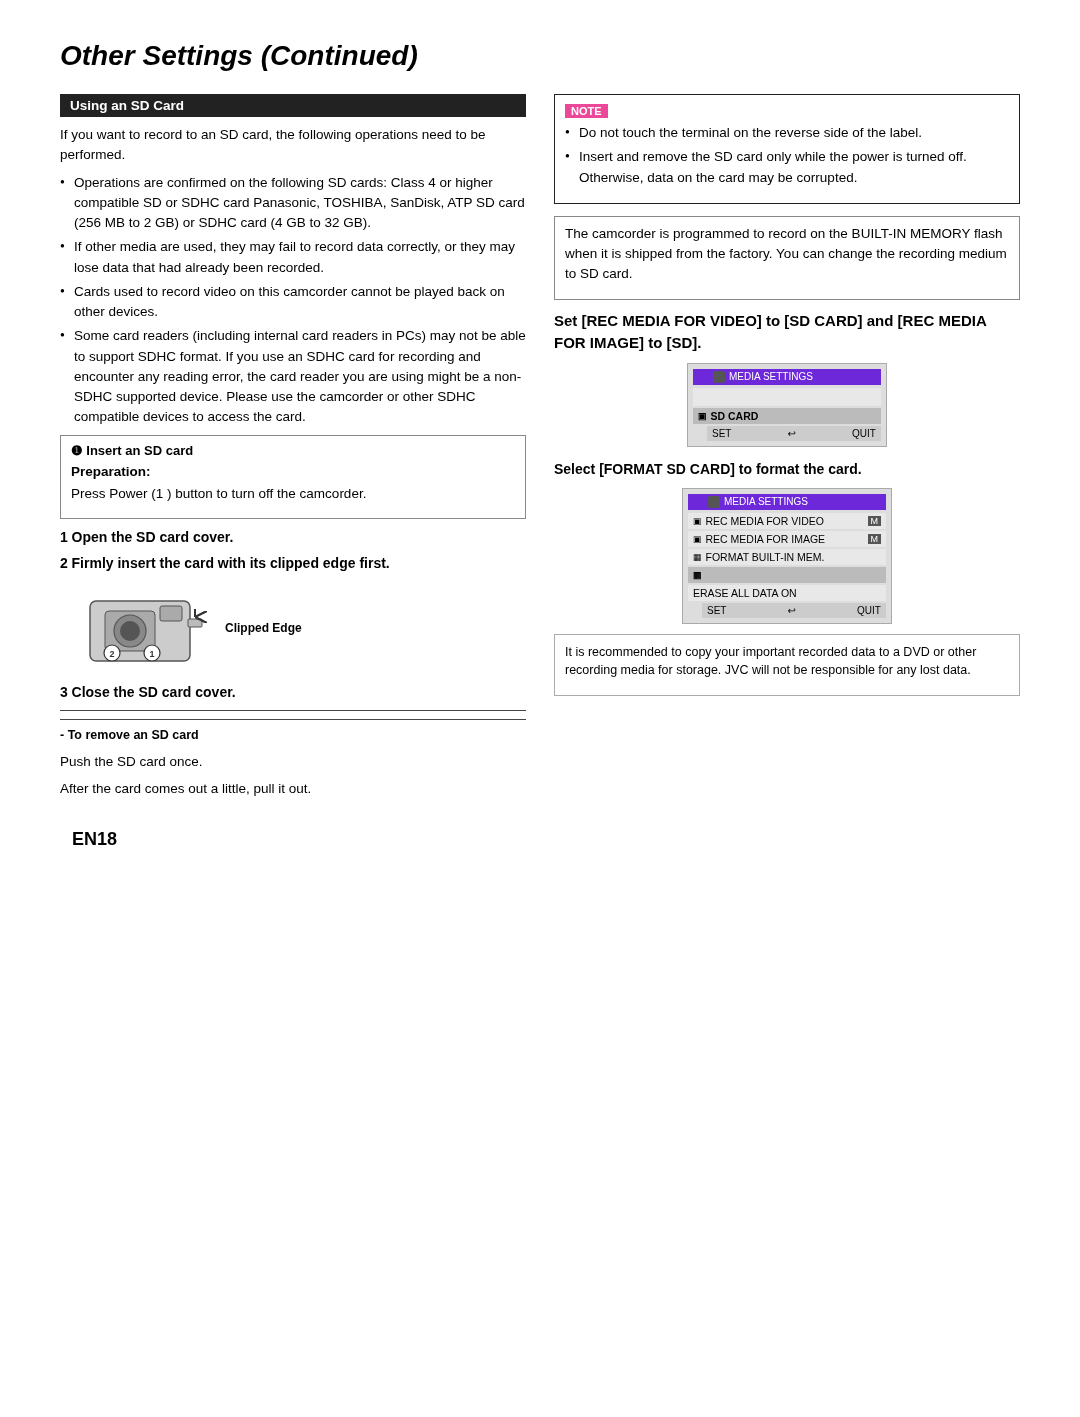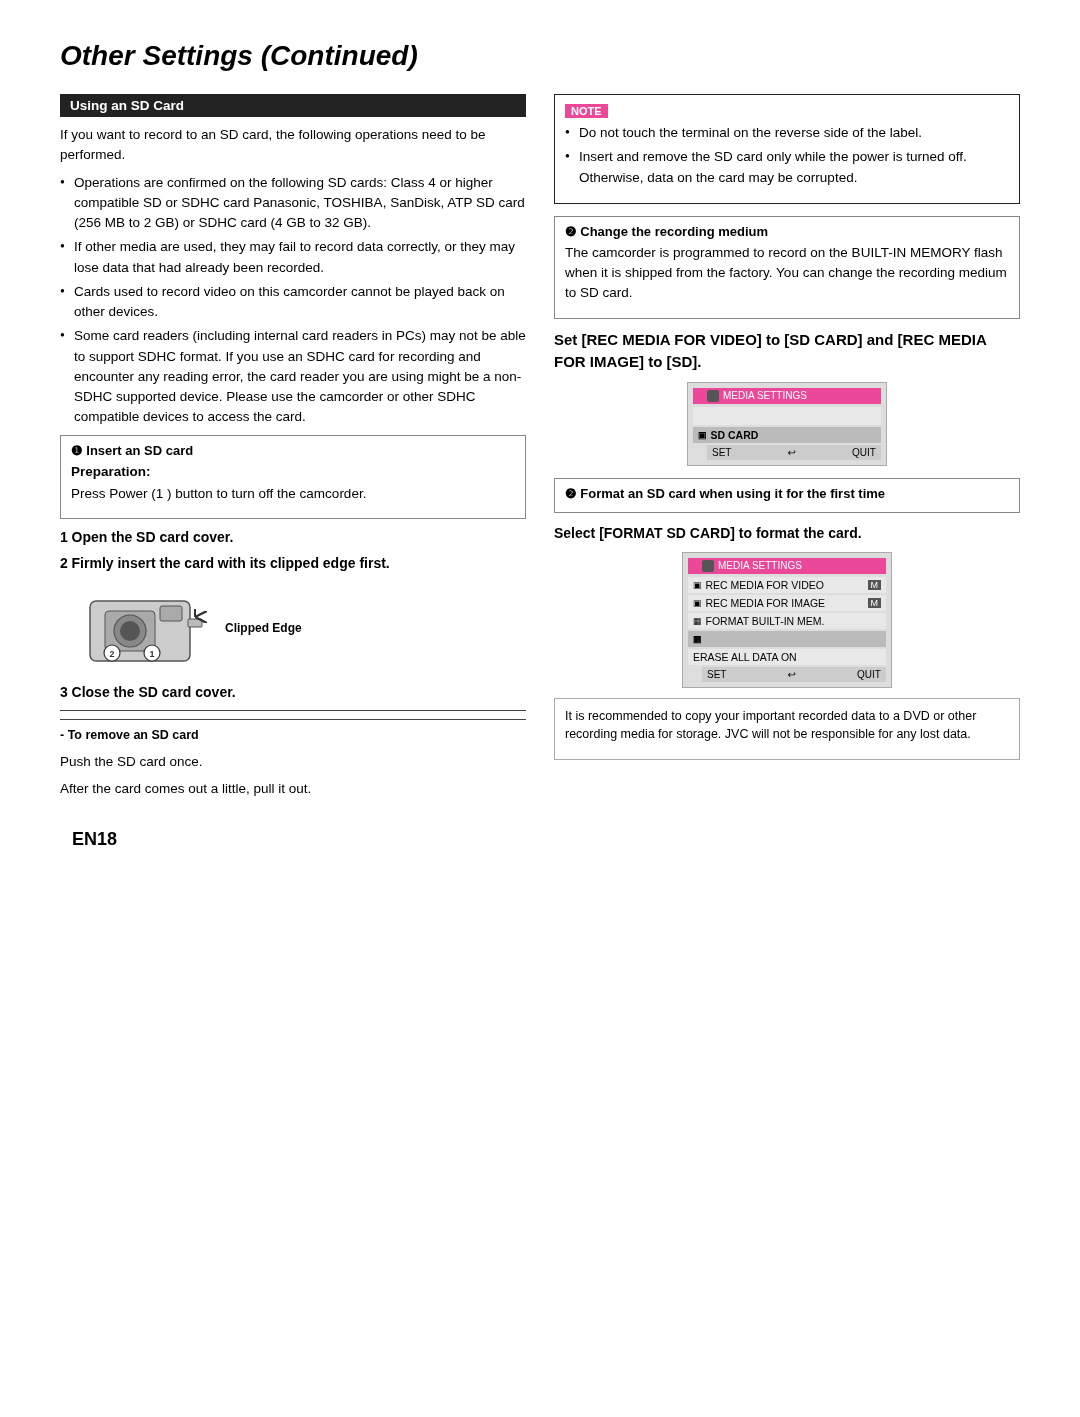--- a/index.html
+++ b/index.html
@@ -115,23 +115,23 @@
     }
     .screen-mockup {
       border: 1.5px solid #aaa;
       background: #ddd;
       width: 200px;
       padding: 5px;
       margin: 8px auto 12px auto;
       font-size: 11px;
     }
     .screen-title-bar {
-      background: #ec4899;
+      background: #6d28d9;
       color: #fff;
-      padding: 2px 14px;
+      padding: 2px 20px;
       font-size: 10px;
       margin-bottom: 3px;
       display: flex;
       align-items: center;
       gap: 4px;
     }
     .screen-icon {
       width: 12px;
       height: 12px;
       background: #555;
@@ -278,21 +278,20 @@
 
     <div class="note-box">
       <span class="note-label">NOTE</span>
       <ul>
         <li>Do not touch the terminal on the reverse side of the label.</li>
         <li>Insert and remove the SD card only while the power is turned off. Otherwise, data on the card may be corrupted.</li>
       </ul>
     </div>
 
     <div class="numbered-section" style="margin-bottom:10px;">
-      <div class="numbered-section-header">❷ Change the recording medium</div>
       <p>The camcorder is programmed to record on the BUILT-IN MEMORY flash when it is shipped from the factory. You can change the recording medium to SD card.</p>
     </div>
 
     <p class="set-recs-heading">Set [REC MEDIA FOR VIDEO] to [SD CARD] and [REC MEDIA FOR IMAGE] to [SD].</p>
 
     <div class="screen-mockup">
       <div class="screen-title-bar">
         <div class="screen-icon"></div>
         <span>MEDIA SETTINGS</span>
       </div>
@@ -301,23 +300,20 @@
         <span style="font-size:9px;">▣</span>
         <span>SD CARD</span>
       </div>
       <div class="screen-footer">
         <span>SET</span>
         <span>↩</span>
         <span>QUIT</span>
       </div>
     </div>
 
-    <div class="numbered-section" style="margin-bottom:10px;">
-      <div class="numbered-section-header">❷ Format an SD card when using it for the first time</div>
-    </div>
 
     <p class="format-heading">Select [FORMAT SD CARD] to format the card.</p>
 
     <div class="screen-mockup2">
       <div class="screen-title-bar">
         <div class="screen-icon"></div>
         <span>MEDIA SETTINGS</span>
       </div>
       <div class="screen-row">
         <span style="font-size:9px;">▣</span>

